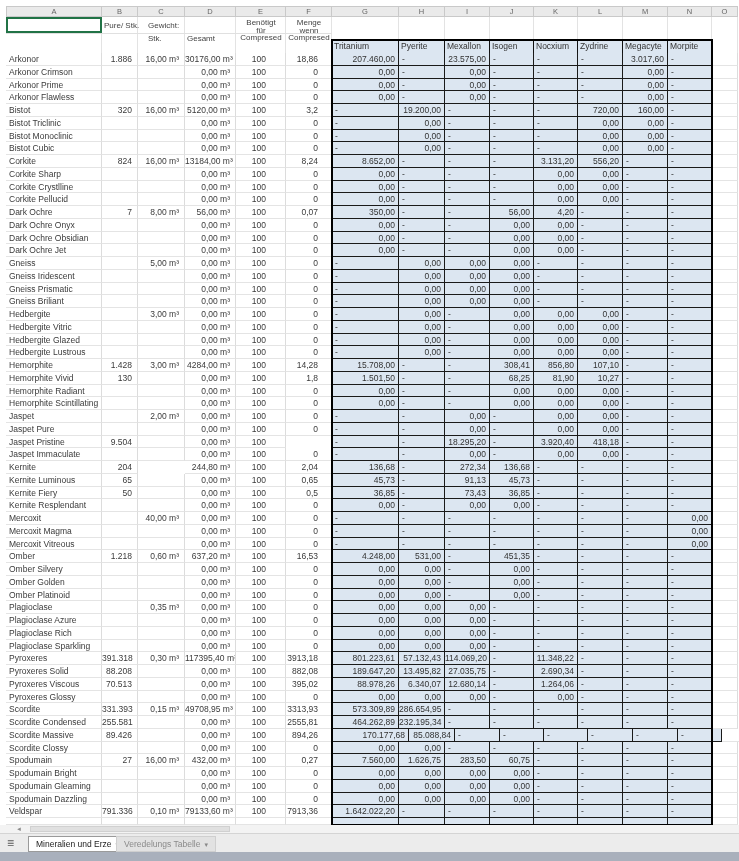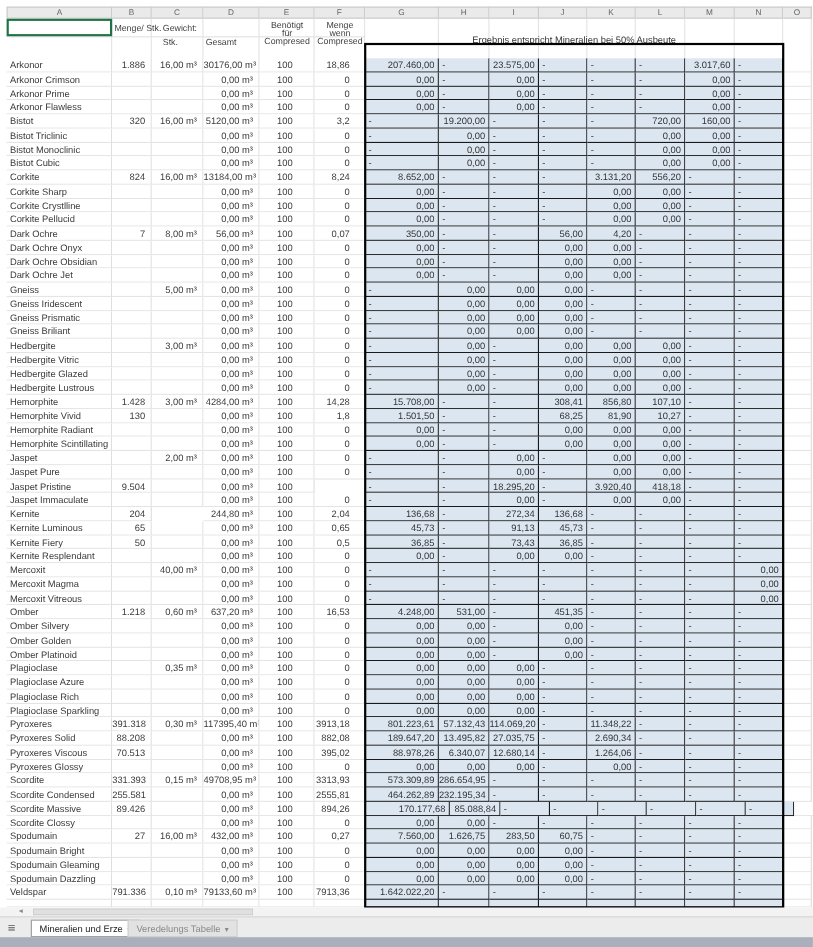--- a/index.html
+++ b/index.html
@@ -84,32 +84,41 @@
         <div style="width: 46px;"></div>
         <div style="width: 45px;"></div>
         <div style="width: 44px;"></div>
         <div style="width: 44px;"></div>
         <div style="width: 45px;"></div>
         <div style="width: 45px;"></div>
         <div style="width: 44px;"></div>
         <div style="width: 26px;"></div>
       </div>
     <div class="hline"></div>
-    <div class="hlabel" style="left:98px;top:4px">Menge/ Stk.</div>
+    <div class="hlabel" style="left:98px;top:4px">Pure/ Stk.</div>
     <div class="hlabel" style="left:142px;top:4px">Gewicht:</div>
     <div class="hlabel" style="left:142px;top:17px">Stk.</div>
     <div class="hlabel" style="left:181px;top:17px">Gesamt</div>
     <div class="hwrap" style="left:230px;width:50px;top:2px">Benötigt
 für
 Compresed</div>
     <div class="hwrap" style="left:280px;width:46px;top:2px">Menge
 wenn
 Compresed</div>
-    <div class="banner">Ergebnis entspricht Mineralien bei 50% Ausbeute</div>
     <div class="sel"></div>
+    <div class="mrow">
+        <div style="width: 67px;">Tritanium</div>
+        <div style="width: 46px;">Pyerite</div>
+        <div style="width: 45px;">Mexallon</div>
+        <div style="width: 44px;">Isogen</div>
+        <div style="width: 44px;">Nocxium</div>
+        <div style="width: 45px;">Zydrine</div>
+        <div style="width: 45px;">Megacyte</div>
+        <div style="width: 44px;">Morpite</div>
+      </div>
   </div>
 
   <div>
       <div class="row">
         <div class="lc name" style="width: 96px;">Arkonor</div>
         <div class="lc num" style="width: 36px;">1.886</div>
         <div class="lc num" style="width: 47px;">16,00 m³</div>
         <div class="lc num" style="width: 51px;">30176,00 m³</div>
         <div class="lc num e-col" style="width: 50px;">100</div>
         <div class="lc num f-col" style="width: 46px;">18,86</div>

